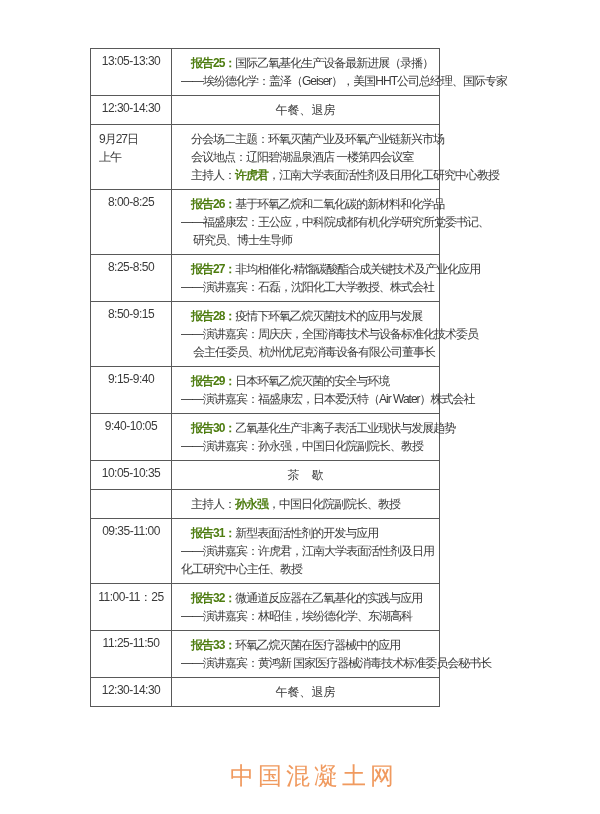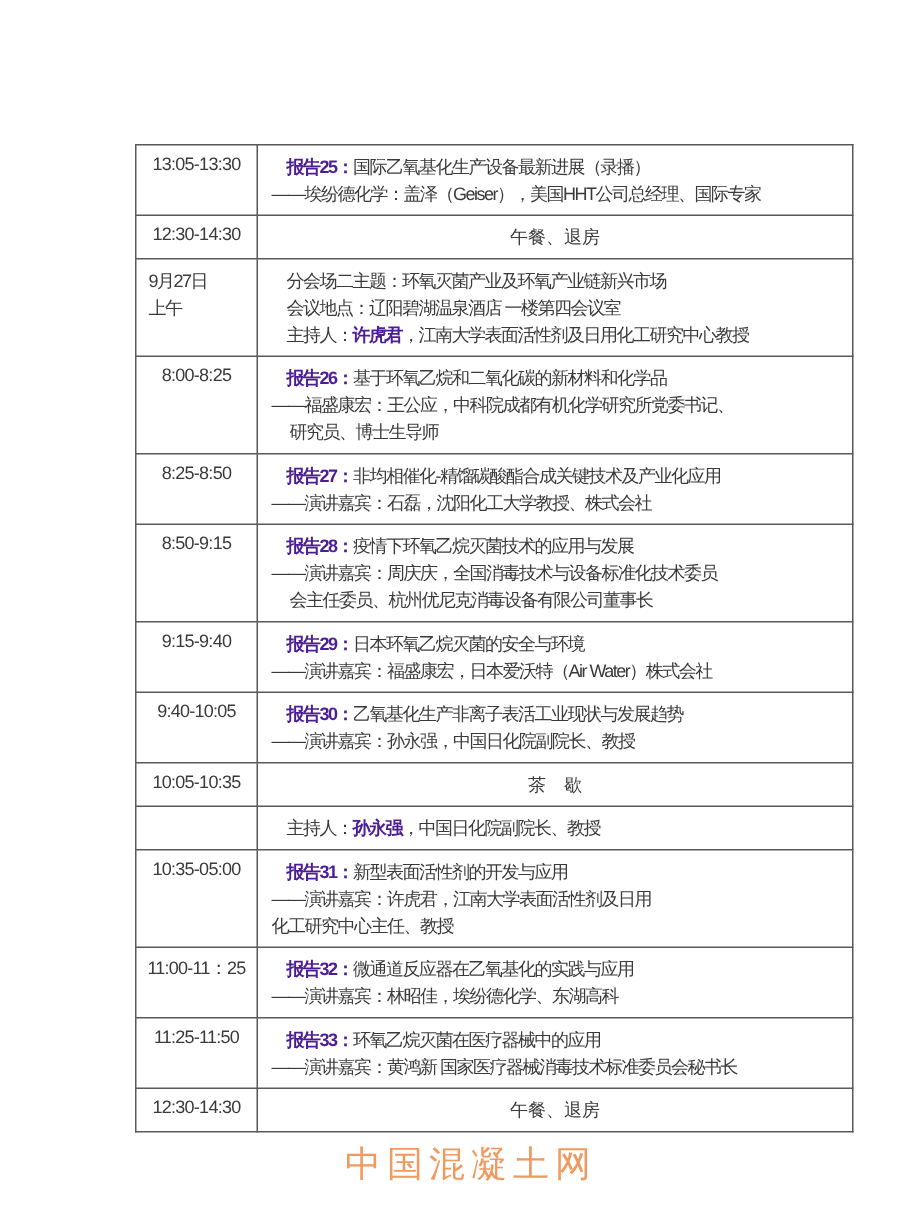--- a/index.html
+++ b/index.html
@@ -2,35 +2,35 @@
 <html><head>
 <meta charset="utf-8">
 <style>
   html,body{margin:0;padding:0;}
   body{
     width:600px;height:814px;background:#ffffff;position:relative;
     font-family:"Liberation Sans", sans-serif;
     color:#3a3a3a;overflow:hidden;
   }
   .table-wrap{position:absolute;left:90px;top:48px;width:417px;}
-  table.sched{border-collapse:collapse;width:479px;table-layout:fixed;margin-top:48px;}
+  table.sched{border-collapse:collapse;width:350px;table-layout:fixed;}
   table.sched td{
     border:1px solid #595959;vertical-align:top;
     font-size:12px;
   }
   td.time{
     width:81px;text-align:center;padding:5px 2px;letter-spacing:-0.5px;
     white-space:nowrap;
   }
   td.time.date{text-align:left;padding-left:8px;letter-spacing:0;}
   td.content{padding:5px 4px 5px 9px;}
   .line{line-height:18px;white-space:nowrap;letter-spacing:-1px;}
   .ind1{padding-left:10px;}
   .ind2{padding-left:12px;}
-  .b{font-weight:bold;color:#4c1d95;}
+  .b{font-weight:bold;color:#4d7c0f;}
   td.center-cell{text-align:center;vertical-align:middle;padding:5px 2px;}
   td.center-cell .line{white-space:normal;letter-spacing:0;}
   .watermark{
     position:absolute;top:760px;left:0;width:600px;text-align:center;
     font-size:24px;letter-spacing:4px;color:#F09A5F;
     transform:translateX(14px);
   }
 </style>
 </head>
 <body>
@@ -120,21 +120,21 @@
   </tr>
 
   <tr>
     <td class="time"></td>
     <td class="content">
       <div class="line ind1"><span>主持人：</span><span class="b">孙永强</span><span>，中国日化院副院长、教授</span></div>
     </td>
   </tr>
 
   <tr>
-    <td class="time">10:35-05:00</td>
+    <td class="time">09:35-11:00</td>
     <td class="content">
       <div class="line ind1"><span class="b">报告31：</span><span>新型表面活性剂的开发与应用</span></div>
       <div class="line">——演讲嘉宾：许虎君，江南大学表面活性剂及日用</div>
       <div class="line">化工研究中心主任、教授</div>
     </td>
   </tr>
 
   <tr>
     <td class="time">11:00-11：25</td>
     <td class="content">

